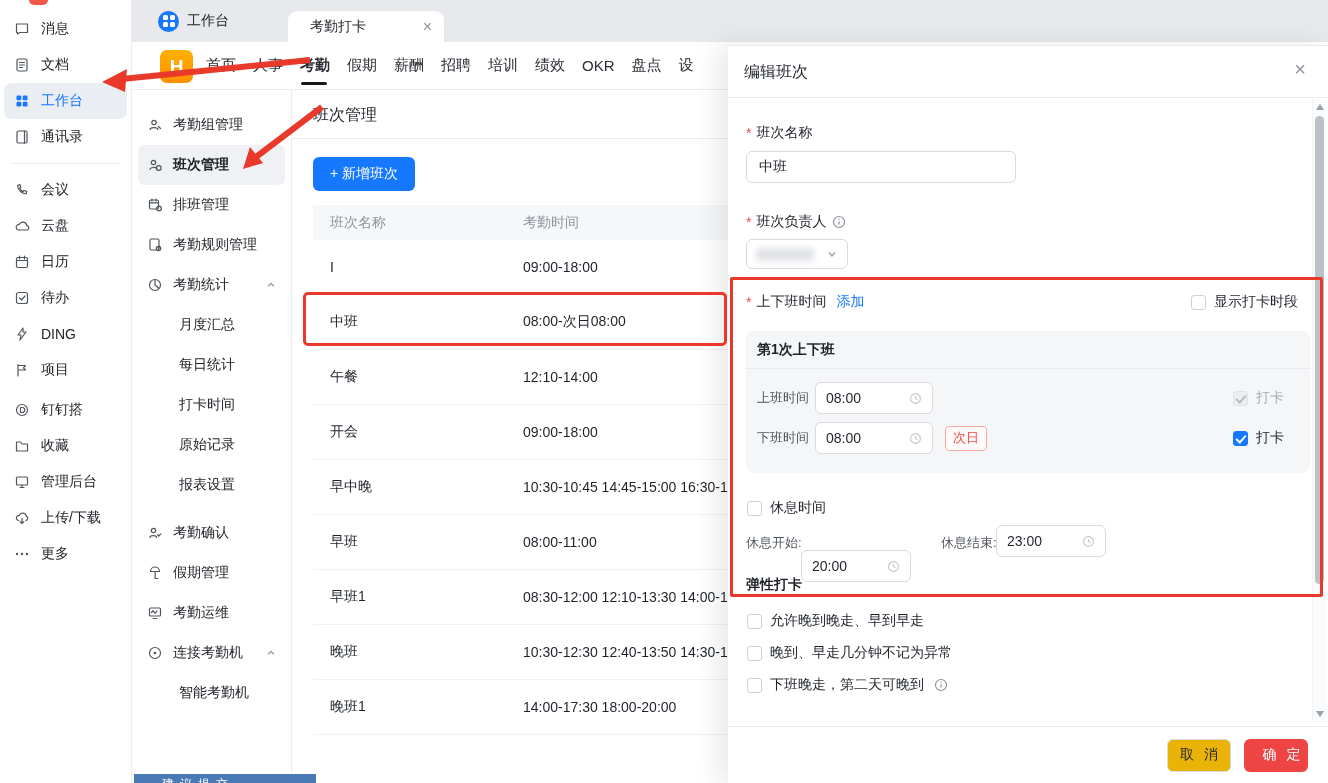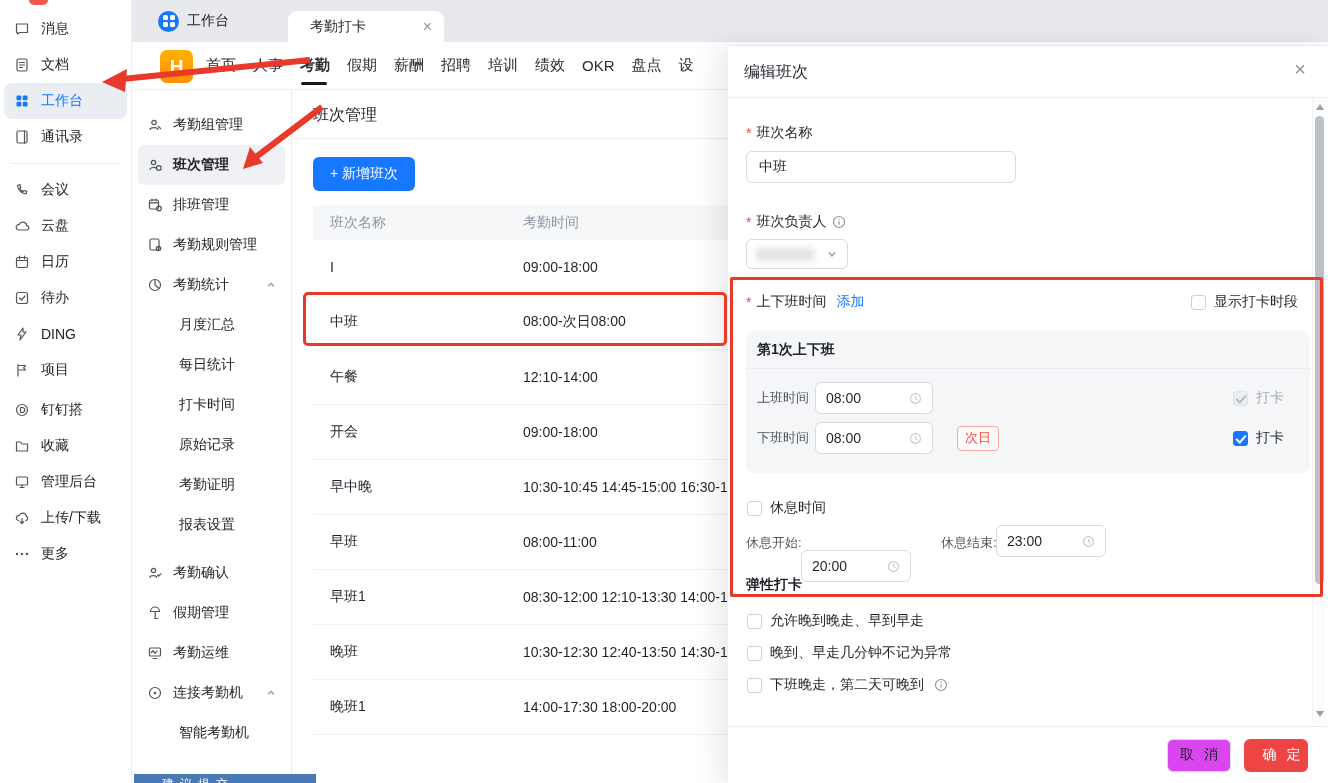--- a/index.html
+++ b/index.html
@@ -71,26 +71,26 @@
   .cb.on::after { content:""; position:absolute; left:4px; top:1px; width:4px; height:8px; border:solid #fff; border-width:0 2px 2px 0; transform:rotate(42deg); }
   .cb.dis { background:#eceef1; border-color:#dfe2e6; cursor:default; }
   .cb.dis::after { content:""; position:absolute; left:4px; top:1px; width:4px; height:8px; border:solid #b3b9c0; border-width:0 2px 2px 0; transform:rotate(42deg); }
   .cb-row { position:absolute; display:flex; align-items:center; gap:8px; font-size:14px; }
   .slot-card { position:absolute; left:18px; top:285px; width:564px; height:142px; background:#f5f6f8; border-radius:8px; }
   .slot-head { height:38px; display:flex; align-items:center; padding-left:11px; font-weight:700; border-bottom:1px solid #e8eaed; }
   .slot-row { position:absolute; left:11px; right:26px; height:32px; display:flex; align-items:center; }
   .slot-row .lbl { width:58px; font-size:13px; color:#51565d; }
   .time-inp { width:118px; height:32px; border:1px solid #d8dade; border-radius:6px; background:#fff; display:flex; align-items:center; padding:0 10px; font-size:14px; }
   .clk { width:13px; height:13px; stroke:#c3c7cc; fill:none; stroke-width:1.2; margin-left:auto; }
-  .nd-badge { margin-left:24px; height:25px; padding:0 7px; display:flex; align-items:center; border:1px solid #f8a9a3; border-radius:4px; color:#f54a45; font-size:13px; background:#fffafa; }
+  .nd-badge { margin-left:12px; height:25px; padding:0 7px; display:flex; align-items:center; border:1px solid #f8a9a3; border-radius:4px; color:#f54a45; font-size:13px; background:#fffafa; }
   .pk { margin-left:auto; display:flex; align-items:center; gap:8px; font-size:14px; }
   .pk.gray { color:#a8adb4; }
   .flex-title { position:absolute; left:18px; top:530px; font-weight:700; font-size:14px; }
   .dlg-footer { position:absolute; left:0; right:0; bottom:0; height:57px; border-top:1px solid #ebedf0; display:flex; align-items:center; justify-content:flex-end; gap:13px; padding-right:20px; background:#fff; }
-  .btn-cancel { width:64px; height:33px; border:1px solid #d8dade; border-radius:6px; background:#d946ef; font-size:14px; color:#1f2329; cursor:pointer; font-family:inherit; letter-spacing:3px; padding-left:3px; }
+  .btn-cancel { width:64px; height:33px; border:1px solid #d8dade; border-radius:6px; background:#eab308; font-size:14px; color:#1f2329; cursor:pointer; font-family:inherit; letter-spacing:3px; padding-left:3px; }
   .btn-ok { width:64px; height:33px; border:none; border-radius:6px; background:#ef4444; color:#fff; font-size:14px; cursor:pointer; font-family:inherit; letter-spacing:3px; padding-left:14px; }
 
   
   .dlg-sb { position:absolute; top:53px; right:2px; width:14px; bottom:61px; background:#fbfcfd; border-left:1px solid #f1f2f4; }
   .dlg-sb .thumb { position:absolute; left:2px; right:2px; top:17px; height:468px; background:#bdc1c7; border-radius:5px; }
   .sb-arrow { position:absolute; left:3px; width:0; height:0; border-left:4px solid transparent; border-right:4px solid transparent; }
   .sb-up { top:5px; border-bottom:6px solid #9aa0a6; }
   .sb-down { bottom:5px; border-top:6px solid #9aa0a6; }
 
   
@@ -293,23 +293,20 @@
       <span>月度汇总</span>
     </div>
   <div class="am-item am-sub">
       <span>每日统计</span>
     </div>
   <div class="am-item am-sub">
       <span>打卡时间</span>
     </div>
   <div class="am-item am-sub">
       <span>原始记录</span>
-    </div>
-  <div class="am-item am-sub">
-      <span>考勤证明</span>
     </div>
   <div class="am-item am-sub">
       <span>报表设置</span>
     </div>
   <div class="am-spacer"></div>
   <div class="am-item">
     <svg class="ic" viewBox="0 0 16 16">
         <circle cx="6.5" cy="5.5" r="2.2"></circle>
         <path d="M2.8 12.5c.5-2.4 6.4-2.4 7 0M10.5 9.8l1.3 1.2 2-2.2"></path>
       </svg>

